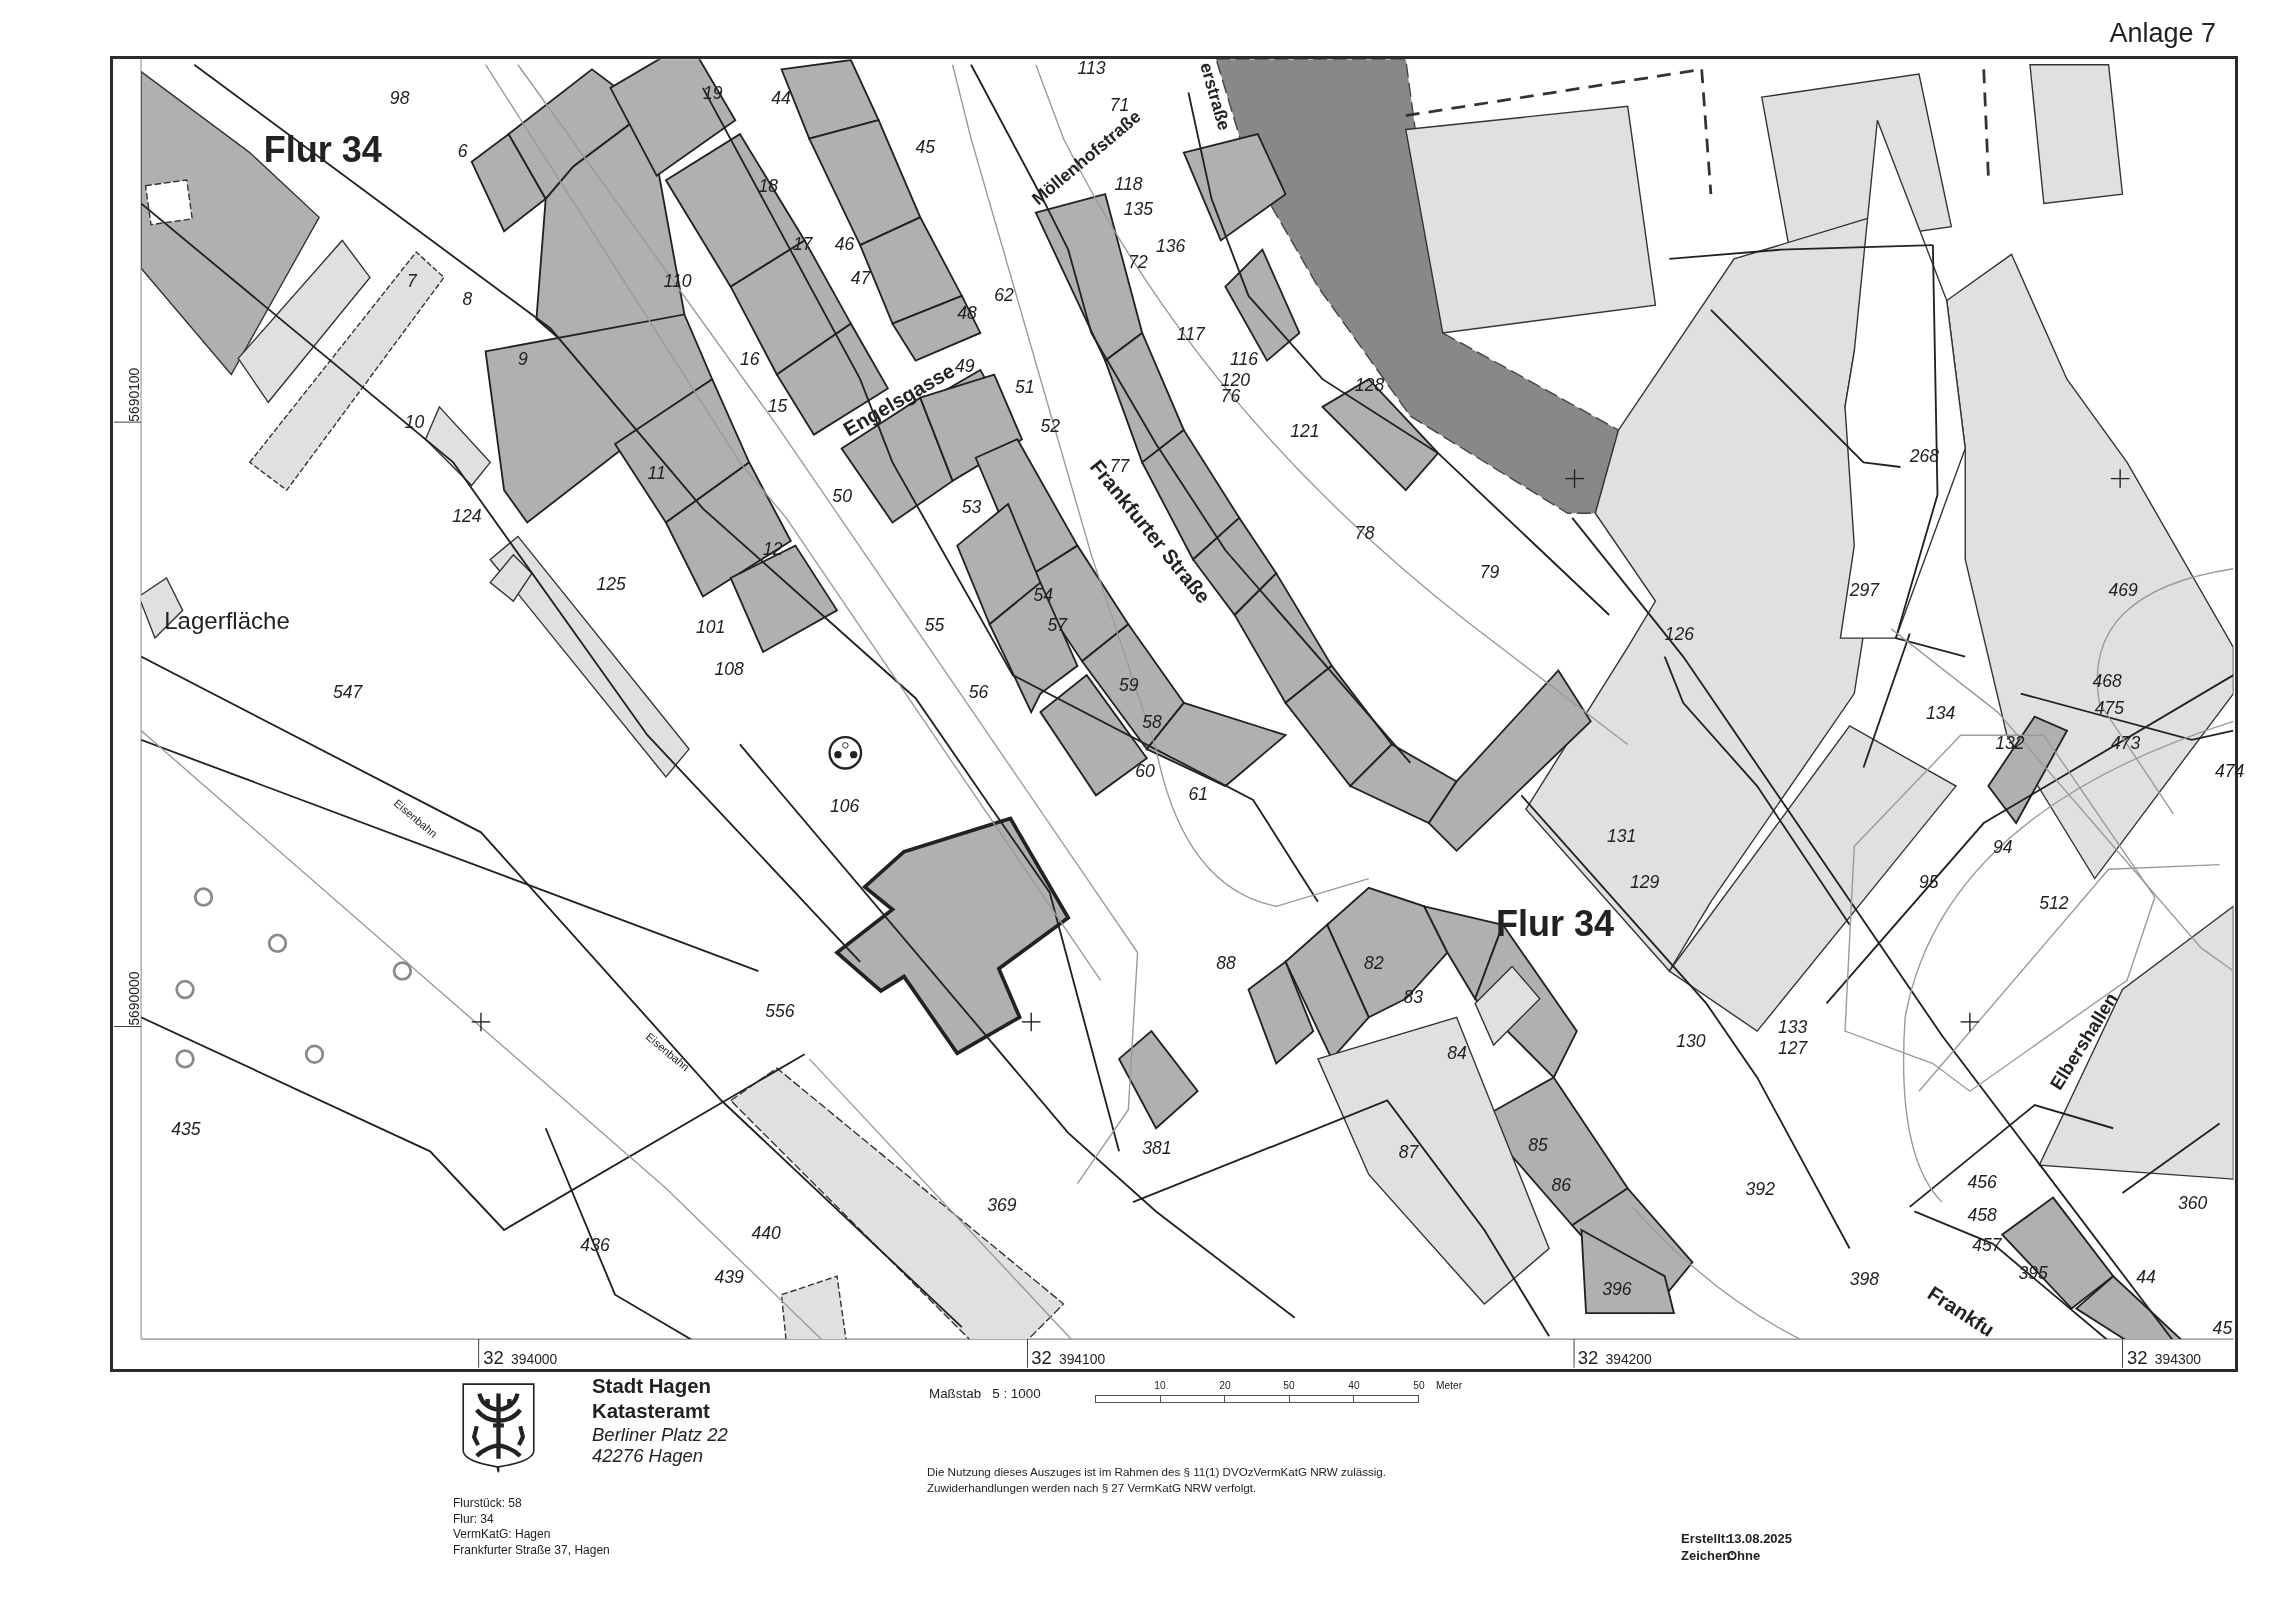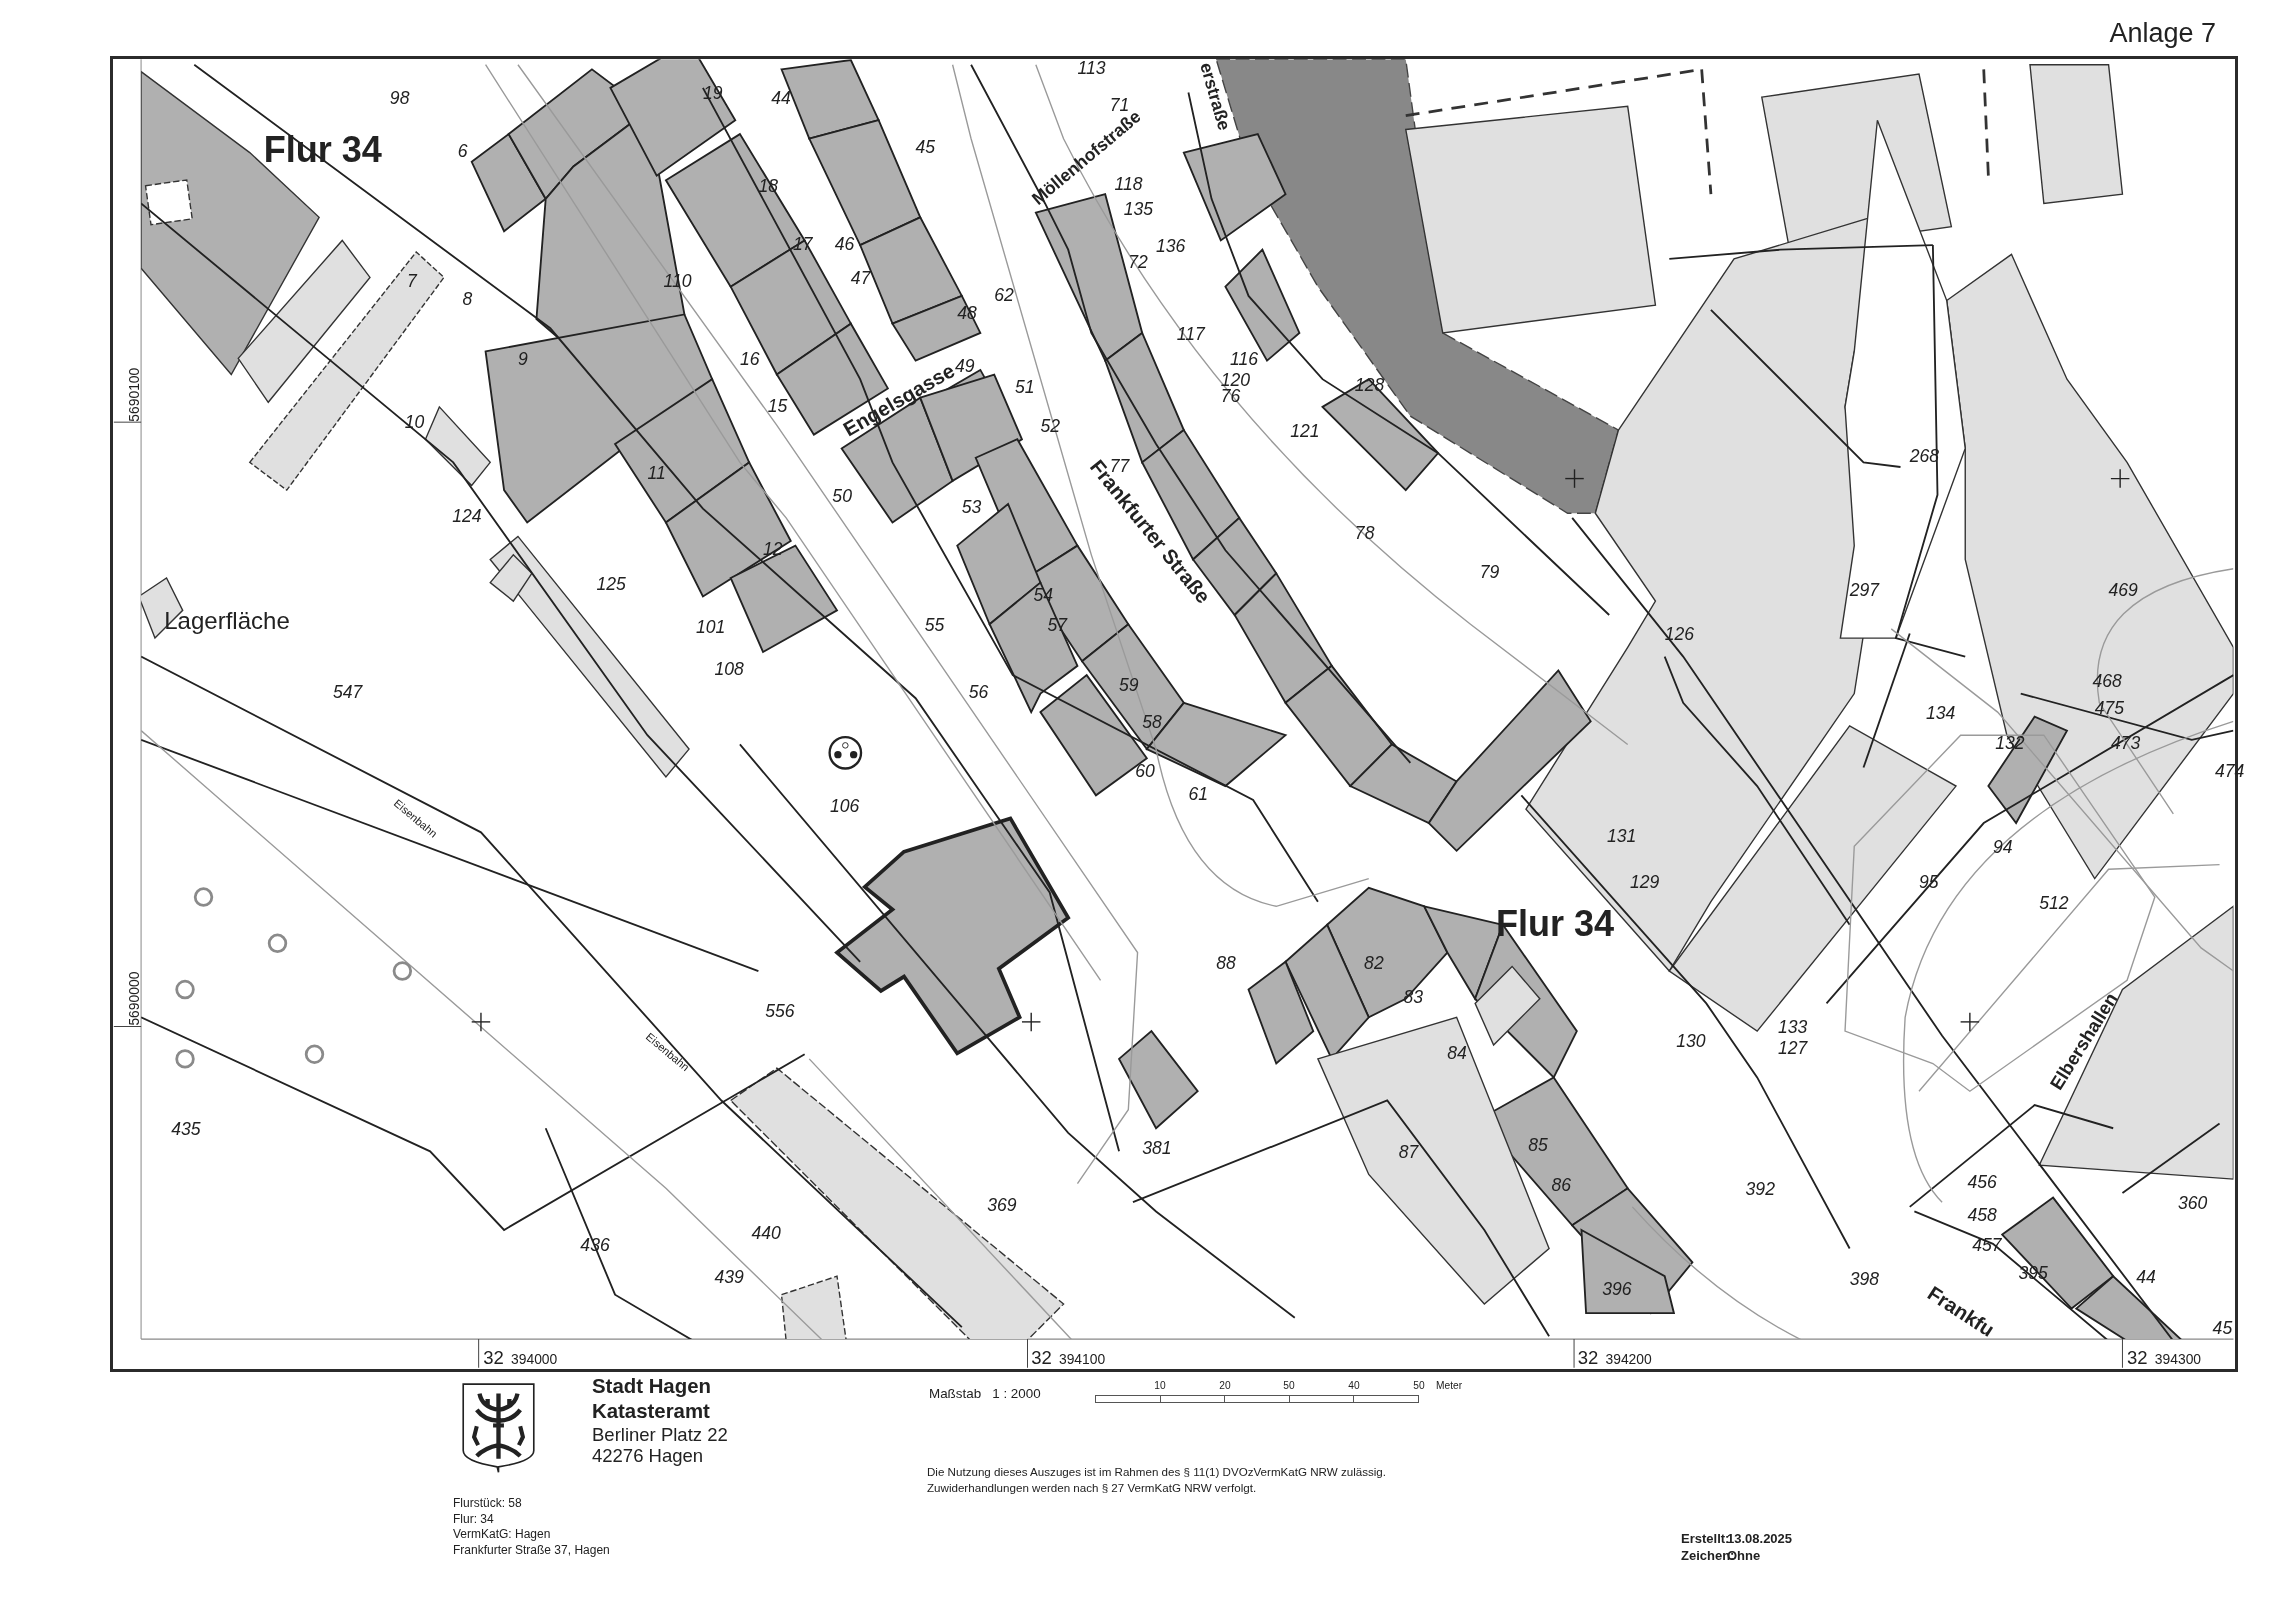--- a/index.html
+++ b/index.html
@@ -6,21 +6,21 @@
   body { width:2295px; height:1623px; position:relative; overflow:hidden;
          font-family:"Liberation Sans", sans-serif; color:#222; }
   .anlage { position:absolute; right:79px; top:17.6px; font-size:27px; color:#222; }
   .map-frame { position:absolute; left:110px; top:56px; width:2128px; height:1316px;
                border:3.7px solid #2b2b2b; box-sizing:border-box; background:#fff; }
   svg.map { position:absolute; left:0; top:0; width:2295px; height:1623px; }
   .footer { position:absolute; left:0; top:1371px; width:2295px; height:252px;margin-left:34px; }
   .crest { position:absolute; left:423px; top:1381px; width:83px; height:95px; }
   .office { position:absolute; left:558px; top:1376px; line-height:1.0; }
   .office .name { font-size:20.4px; font-weight:bold; margin-bottom:4.6px; }
-  .office .addr { font-size:18.5px; margin-top:2.8px; }
+  .office .addr { font-size:18.5px; margin-top:2.8px;font-style:italic; }
   .parcel-info { position:absolute; left:419px; top:1496px; font-size:12px; line-height:15.7px; }
   .scale-label { position:absolute; left:895px; top:1387px; font-size:13.4px; }
   .scale-bar { position:absolute; left:1061px; top:1393px; }
   .scale-bar .ticks { position:relative; height:15px; width:333px; }
   .scale-bar .tick { position:absolute; top:0; font-size:10.2px; transform:translateX(-50%); }
   .scale-bar .unit { position:absolute; left:341px; top:0; font-size:10.2px; }
   .scale-bar .bar { display:flex; width:324px; height:7.4px; border:0.9px solid #555; box-sizing:border-box; }
   .scale-bar .seg { flex:1; border-right:0.9px solid #555; }
   .scale-bar .seg:last-child { border-right:none; }
   .disclaimer { position:absolute; left:893px; top:1466px; font-size:11.6px; line-height:15.7px; }
@@ -371,21 +371,21 @@
     <div class="addr">Berliner Platz 22</div>
     <div class="addr">42276 Hagen</div>
   </div>
   <div class="parcel-info" style="top:125px;">
     <div>Flurstück: 58</div>
     <div>Flur: 34</div>
     <div>VermKatG: Hagen</div>
     <div>Frankfurter Straße 37, Hagen</div>
   </div>
 
-  <div class="scale-label" style="top:15.3px;white-space:pre;">Maßstab   1 : 2000</div>
+  <div class="scale-label" style="top:15.3px;white-space:pre;">Maßstab   5 : 1000</div>
   <div class="scale-bar" style="top:9.3px;">
     <div class="ticks">
       <span class="tick" style="left:65px">10</span>
       <span class="tick" style="left:130px">20</span>
       <span class="tick" style="left:194px">50</span>
       <span class="tick" style="left:259px">40</span>
       <span class="tick" style="left:324px">50</span>
       <span class="unit">Meter</span>
     </div>
     <div class="bar">

